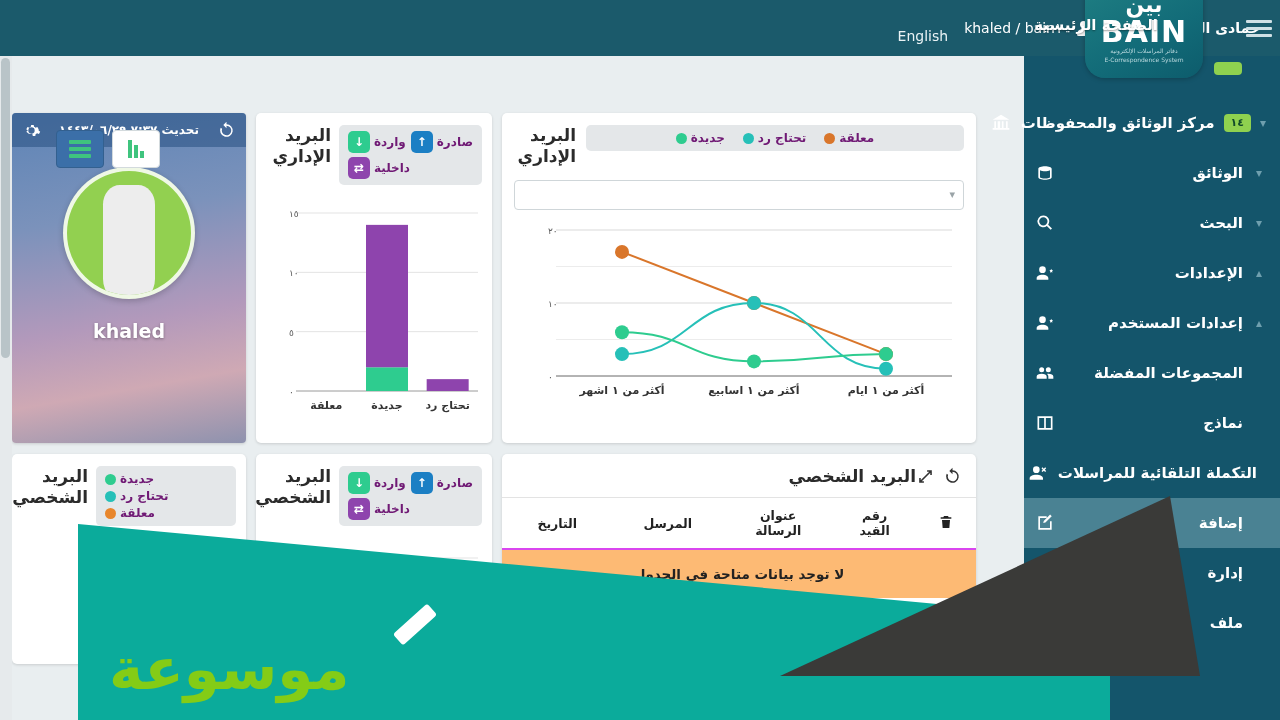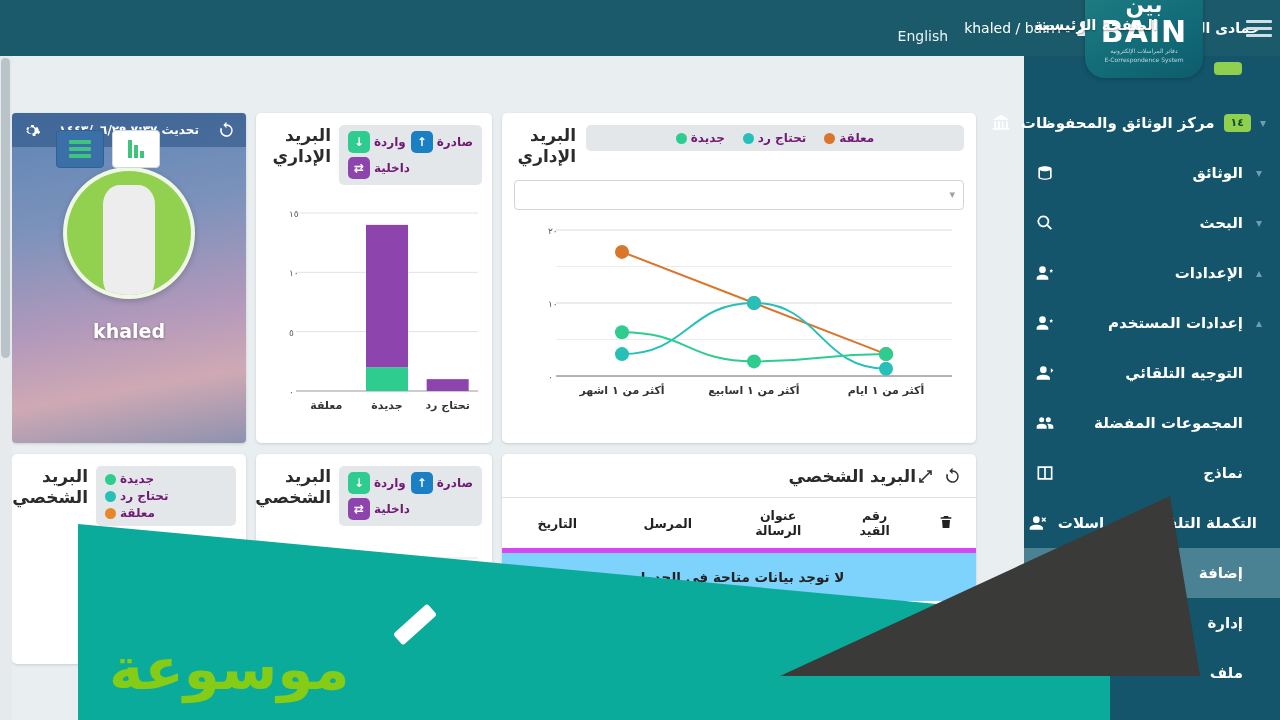--- a/index.html
+++ b/index.html
@@ -227,25 +227,25 @@
   }
 
   
   .axis-lbl { font-size: 9px; fill: #5a5a5a; }
   .grid-line { stroke: #e3e3e3; stroke-width: 1; }
   .axis-line { stroke: #9a9a9a; stroke-width: 1; }
   .cat-lbl { font-size: 11px; fill: #333; font-weight: bold; }
 
   .table-head th {
     font-size: 12.5px; color: #222; font-weight: bold;
-    padding: 10px 20px; text-align: center; border-bottom: 5px solid #d946ef;
+    padding: 10px 20px; text-align: center; border-bottom: 2px solid #d946ef;
     vertical-align: middle;
   }
   .empty-row td {
-    background: #7dd3fc; text-align: center; font-weight: bold;
+    background: #fdba74; text-align: center; font-weight: bold;
     font-size: 13.5px; color: #222; padding: 16px 0;
     border-top: 2px solid #c7d0d2;
   }
 
   
   .wm-teal {
     position: absolute; left: 0; bottom: 0;
     width: 1110px; height: 196px;
     background: #0bab9b;
     clip-path: polygon(78px 0, 1110px 96px, 1110px 196px, 78px 196px);
@@ -350,29 +350,20 @@
     <div class="side-item">
       <span class="chev">▴</span>
       <span class="side-label">إعدادات المستخدم</span>
       <span class="side-ico">
         <svg viewBox="0 0 24 24">
             <path d="M9 4a4 4 0 1 1 0 8 4 4 0 0 1 0-8zm0 10c4 0 7 1.8 7 4v2H2v-2c0-2.2 3-4 7-4zm10.5-7 .6 1.5 1.5.3-1 1.2.2 1.6-1.3-.7-1.4.7.2-1.6-1-1.2 1.5-.3.7-1.5z"></path>
           </svg>
       </span>
     </div>
 
-    <div class="side-item">
-      <span class="chev"></span>
-      <span class="side-label">التوجيه التلقائي</span>
-      <span class="side-ico">
-        <svg viewBox="0 0 24 24">
-            <path d="M10 4a4 4 0 1 1 0 8 4 4 0 0 1 0-8zm0 10c4.4 0 8 1.8 8 4v2H2v-2c0-2.2 3.6-4 8-4zm9-8 3 3-3 3V6z"></path>
-          </svg>
-      </span>
-    </div>
 
     <div class="side-item">
       <span class="chev"></span>
       <span class="side-label">المجموعات المفضلة</span>
       <span class="side-ico">
         <svg viewBox="0 0 24 24">
             <path d="M8 5a3 3 0 1 1 0 6 3 3 0 0 1 0-6zm8 0a3 3 0 1 1 0 6 3 3 0 0 1 0-6zM8 13c3.3 0 6 1.4 6 3.2V19H2v-2.8C2 14.4 4.7 13 8 13zm8 0c3.3 0 6 1.4 6 3.2V19h-6v-2.8c0-1.2-.6-2.2-1.6-3 .5-.1 1-.2 1.6-.2z"></path>
           </svg>
       </span>
     </div>

